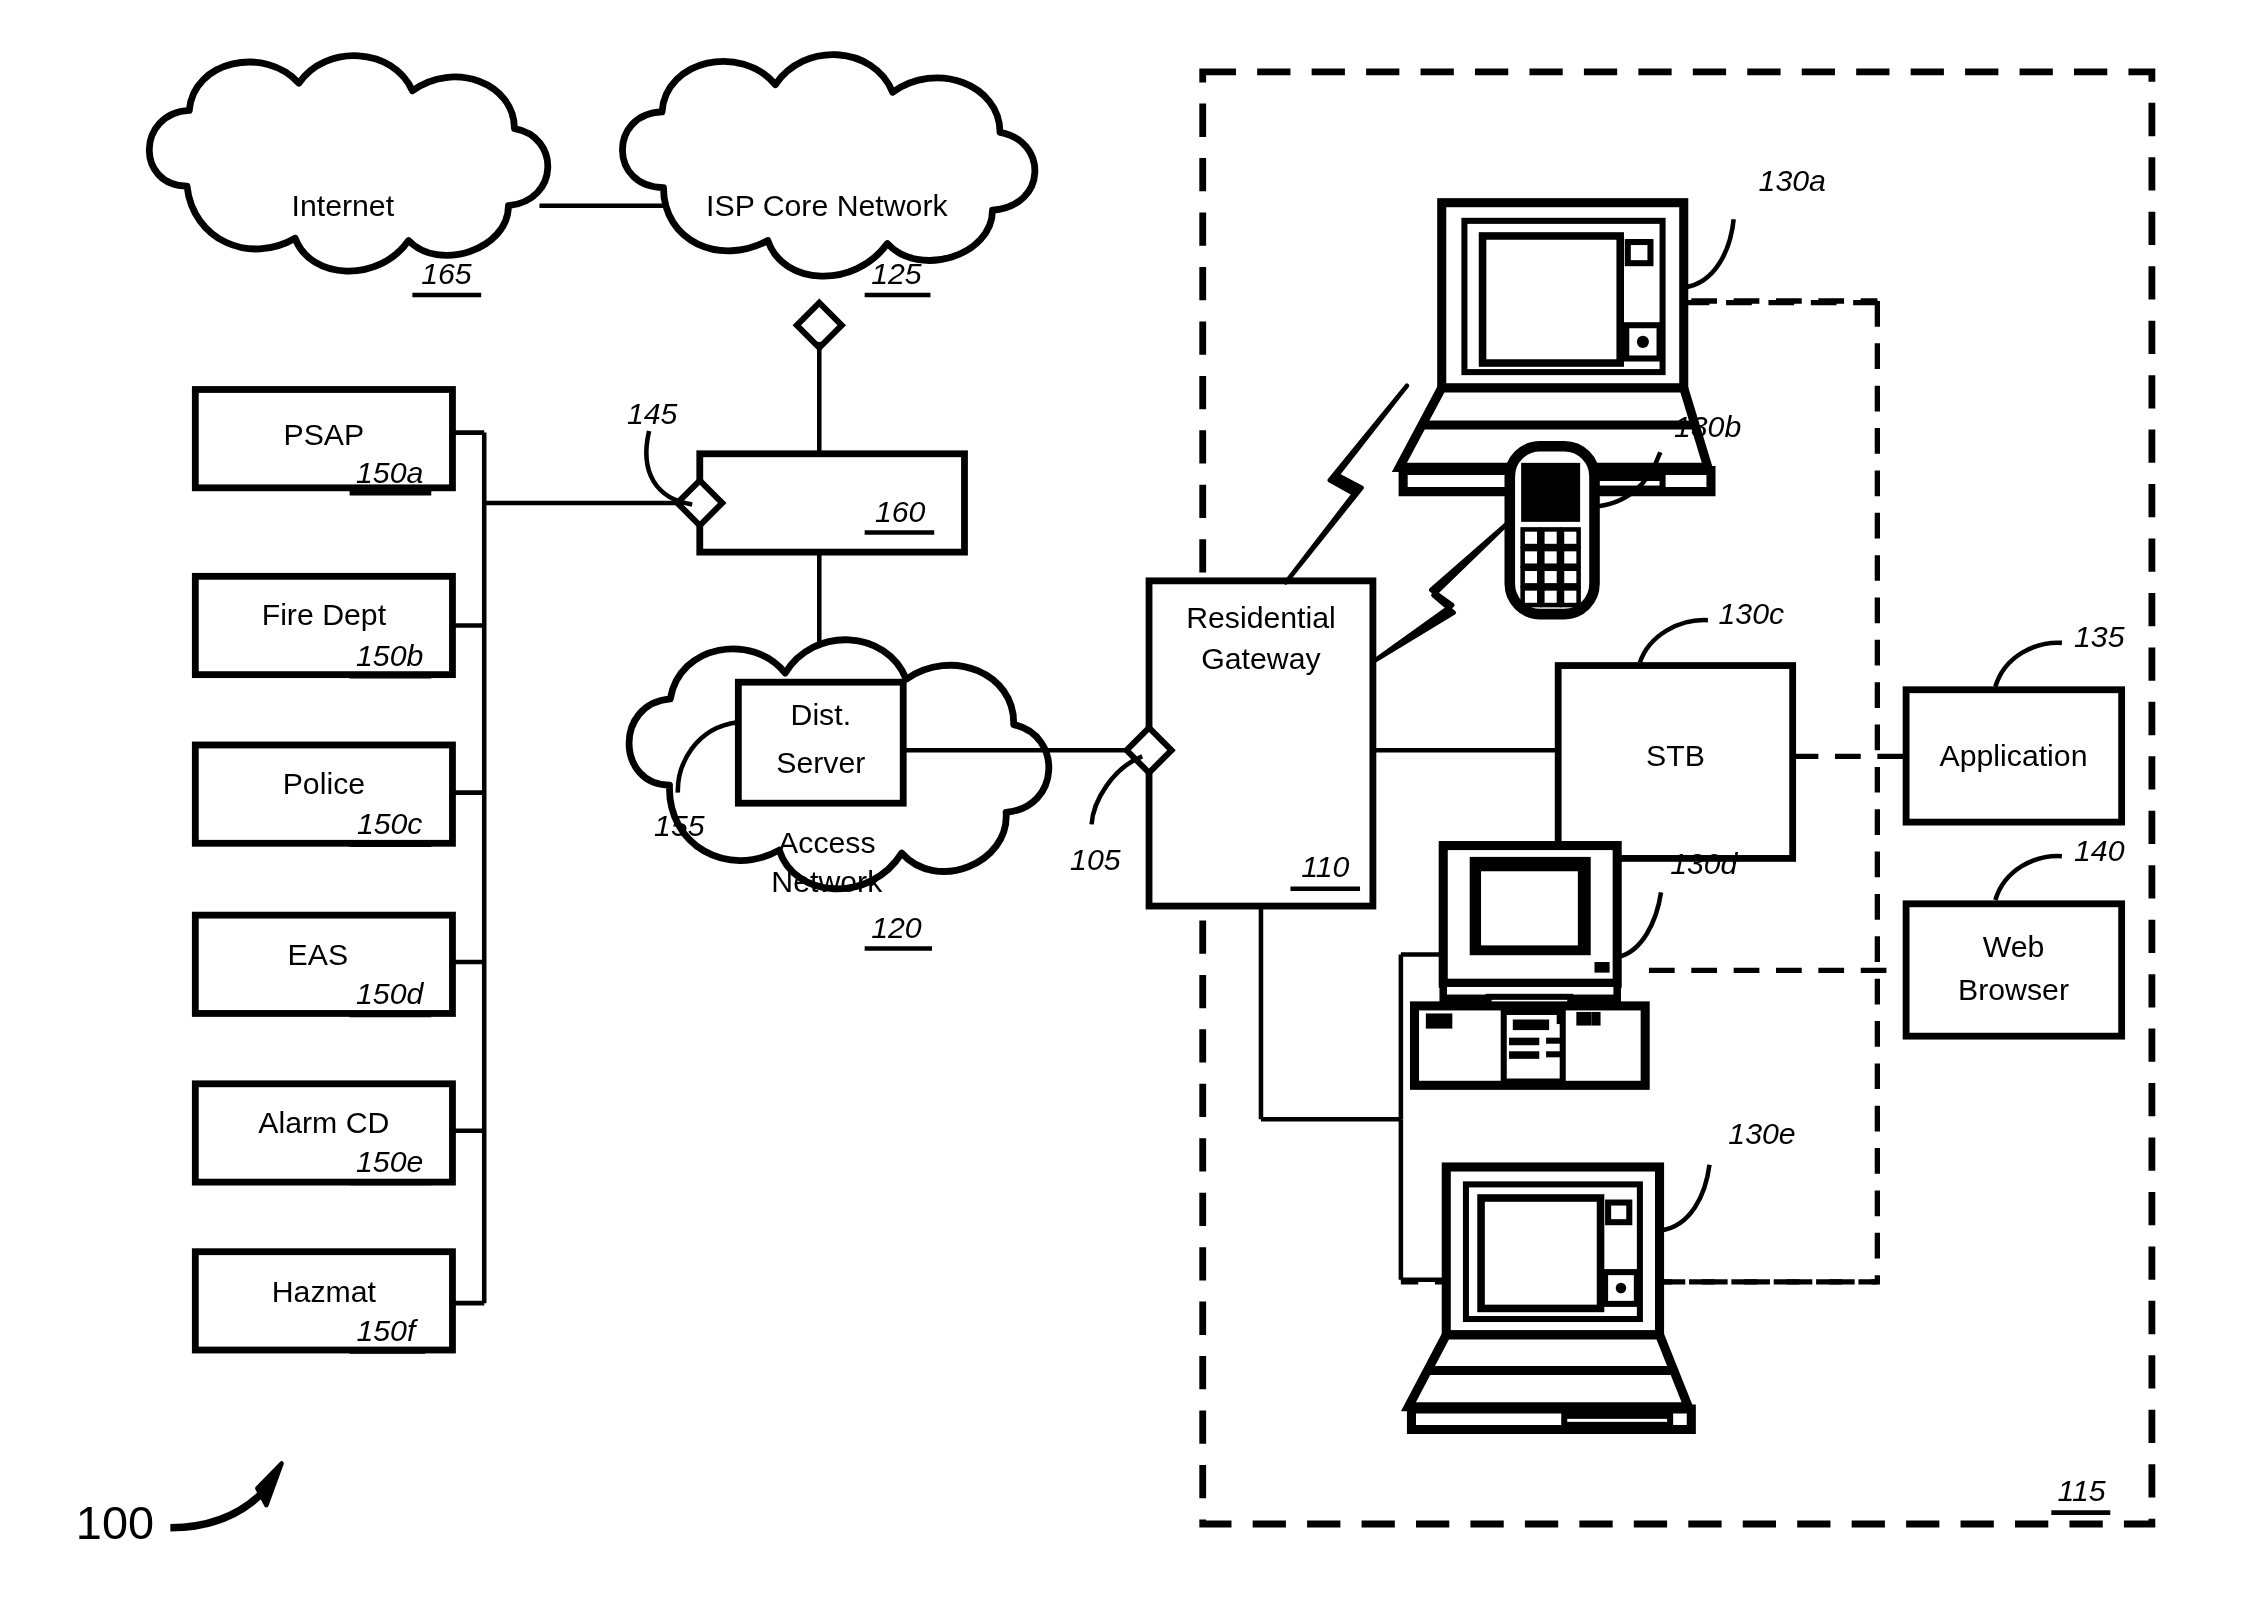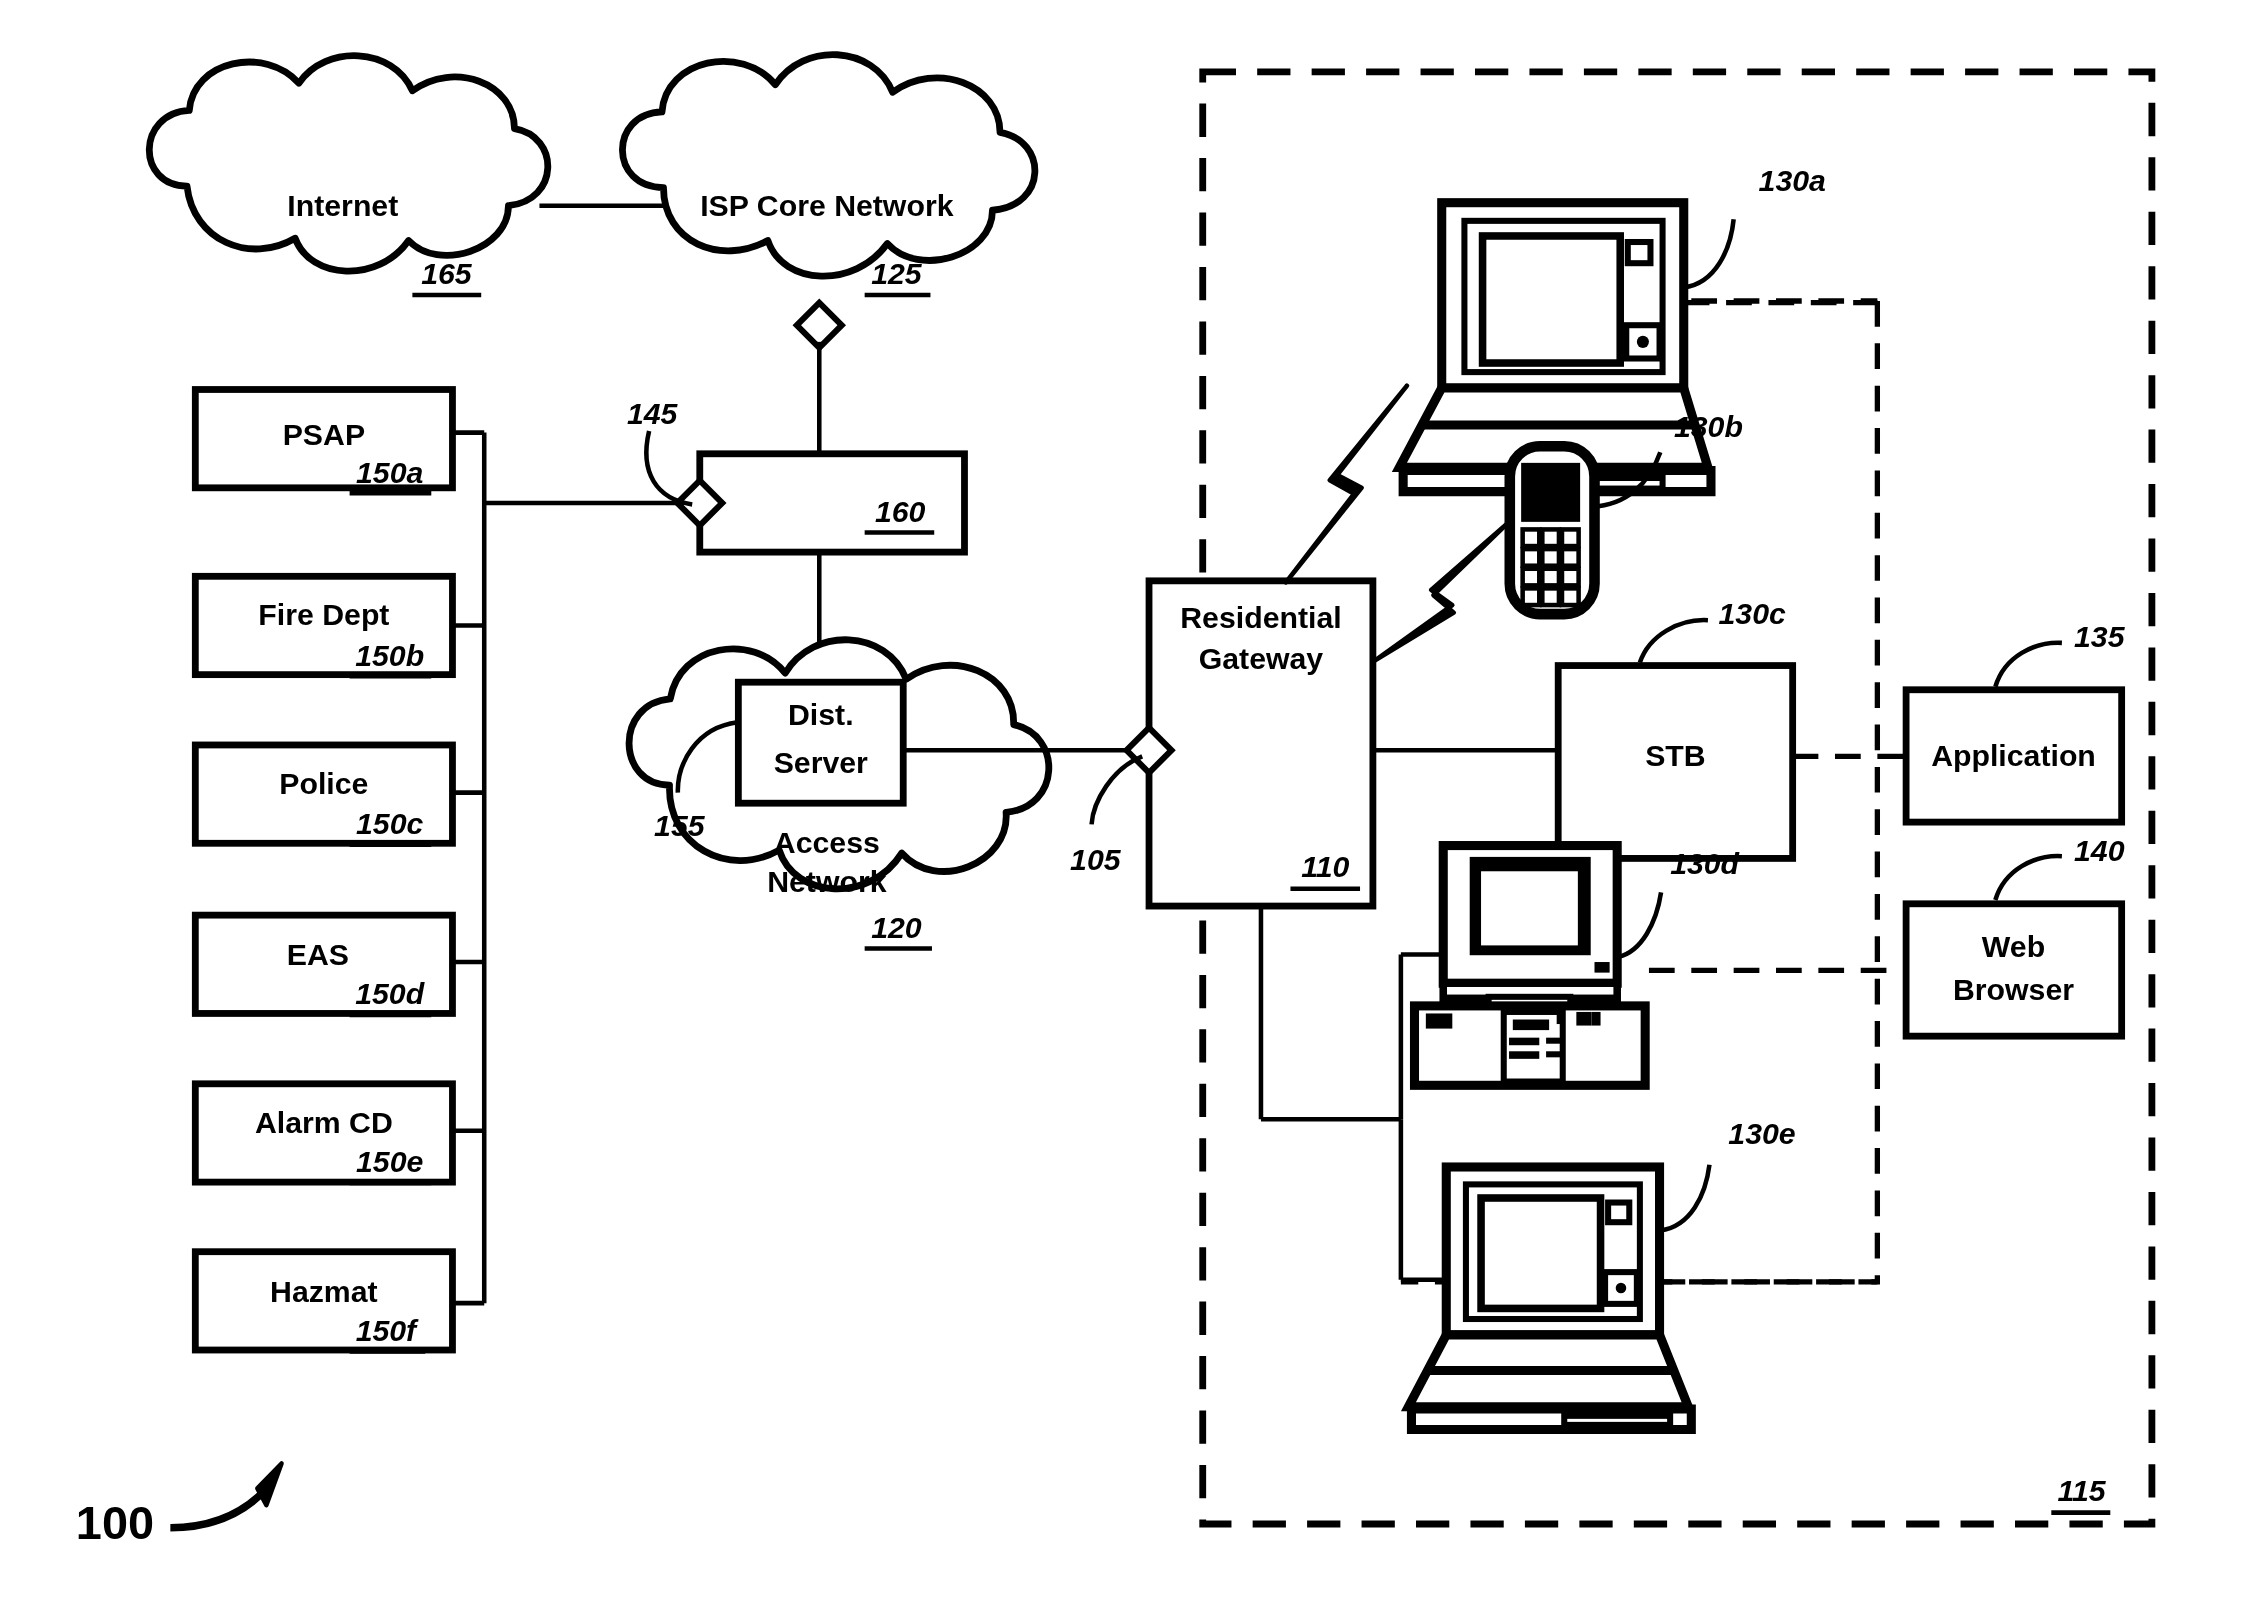--- a/index.html
+++ b/index.html
@@ -1,18 +1,18 @@
 <!DOCTYPE html>
 <html style="font-size:12px"><head>
 <meta charset="utf-8">
 <title>Network Diagram</title>
 <style>
   html,body{margin:0;padding:0;background:#ffffff;}
   body{font-family:"Liberation Sans", sans-serif;}
-  #root{position:relative;width:2261px;height:1617px;background:#fff;overflow:hidden;font-weight:bold;}
+  #root{position:relative;width:2261px;height:1617px;background:#fff;overflow:hidden;}
   svg{display:block;}
   .txt{font-family:"Liberation Sans", sans-serif;fill:#000;}
   .lbl{font-size:40px;}
   .ref{font-size:40px;font-style:italic;}
   .big{font-size:62px;}
 </style>
 </head>
 <body>
 
 <div id="root">

